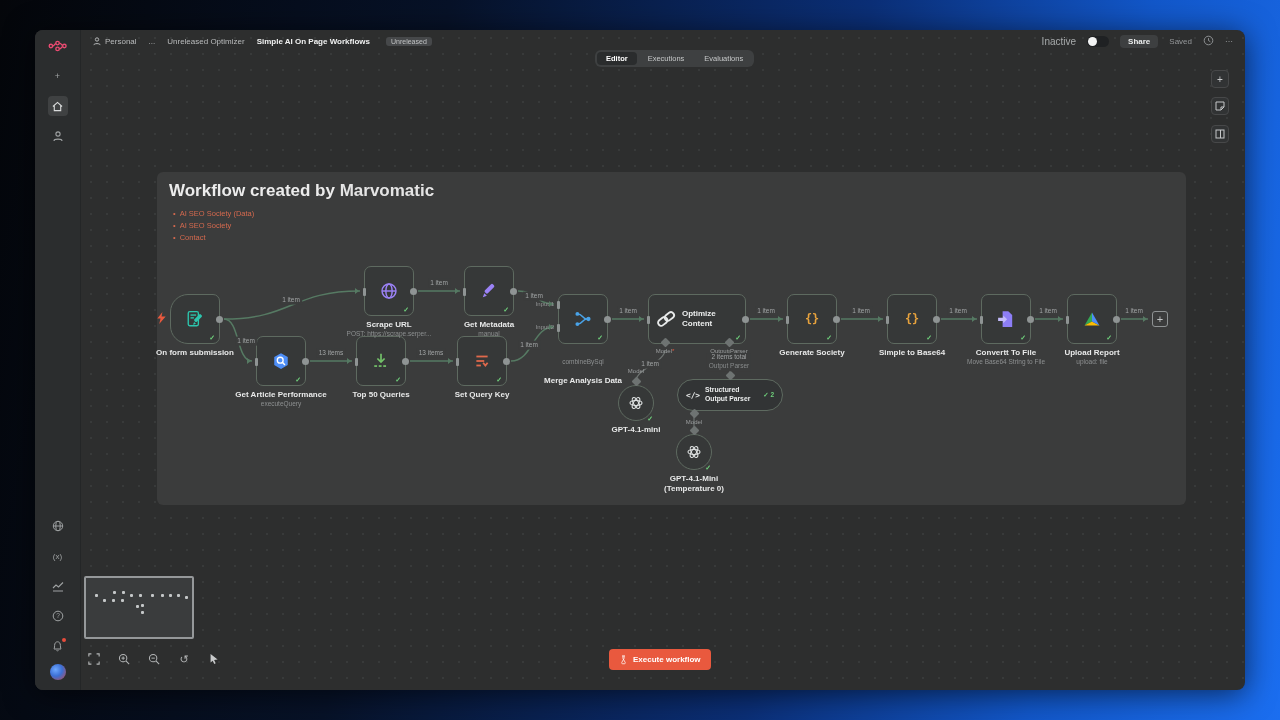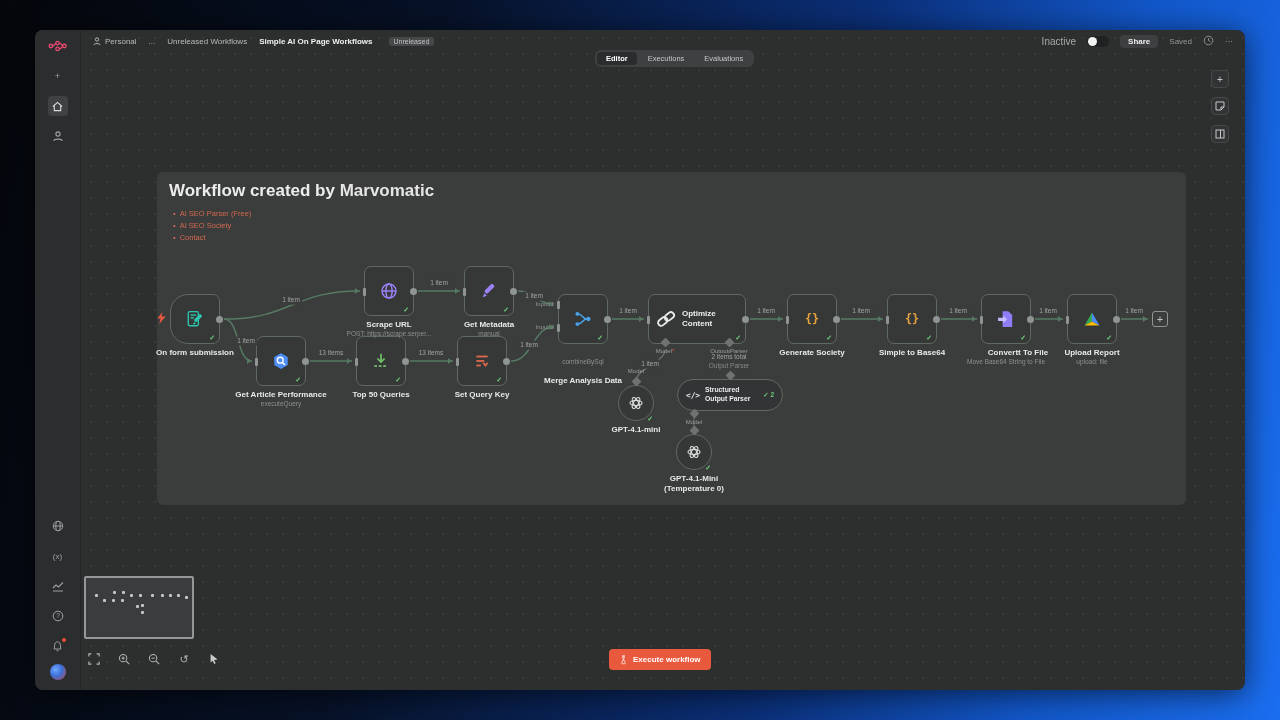--- a/index.html
+++ b/index.html
@@ -77,21 +77,21 @@
 </head>
 <body>
 
 <div id="stage">
   <div id="app">
     <div id="canvas-bg"></div>
 
     <div id="sticky">
       <h1><span>Workflow created by </span><span class="brand">Marvomatic</span></h1>
       <ul>
-        <li><span class="bullet">•</span><span>AI SEO Parser (Free)</span></li>
+        <li><span class="bullet">•</span><span>AI SEO Society (Data)</span></li>
         <li><span class="bullet">•</span><span>AI SEO Society</span></li>
         <li><span class="bullet">•</span><span>Contact</span></li>
       </ul>
     </div>
 
     <svg id="edge-svg" viewBox="0 0 1210 660">
         <polygon points="320,258 324,261 320,264" fill="#567a63"></polygon>
         <path stroke="#567a63" stroke-width="1.5" d="M189,289 C257,289 257,261 325,261" fill="none"></path>
         <polygon points="212,328 216,331 212,334" fill="#567a63"></polygon>
         <path stroke="#567a63" stroke-width="1.5" d="M189,289 C205,289 201,331 217,331" fill="none"></path>
@@ -331,21 +331,21 @@
           <span class="nicon">
             <svg width="18" height="18" viewBox="0 0 16 16">
               <path d="M5,1 H10 L13.5,4.5 V15 H5 Z" fill="#8d7ef7"></path>
               <polygon points="1,6.8 5.5,6.8 5.5,4.8 9,8.3 5.5,11.8 5.5,9.8 1,9.8" fill="#c3bbfb"></polygon>
             </svg>
           </span>
           <span class="check">✓</span>
           <span class="out-port"></span>
           <span class="in-port" style="top: 21px;"></span>
         </div>
-        <div class="nlabel" style="left: 911px; top: 318px; width: 120px; margin-left: 12px;">Convertt To File</div>
+        <div class="nlabel" style="left: 911px; top: 318px; width: 120px;">Convertt To File</div>
         <div class="nsub" style="left: 911px; top: 328px; width: 120px;">Move Base64 String to File</div>
         <div class="node " style="left: 1032px; top: 264px; width: 50px; height: 50px;">
           <span class="nicon">
             <svg width="18" height="16" viewBox="0 0 16 15">
               <polygon points="8,1.5 1,13.5 8,9.8" fill="#34a853"></polygon>
               <polygon points="1,13.5 15,13.5 8,9.8" fill="#fbbc04"></polygon>
               <polygon points="15,13.5 8,1.5 8,9.8" fill="#4e8df7"></polygon>
             </svg>
           </span>
           <span class="check">✓</span>
@@ -427,21 +427,21 @@
 
     <div id="topbar">
       <span class="crumb">
         <svg width="8" height="9" viewBox="0 0 10 11">
             <circle cx="5" cy="3" r="2.1" fill="none" stroke="#b9bbbc" stroke-width="1.2"></circle>
             <path d="M1,10 C1,7.5 9,7.5 9,10" fill="none" stroke="#b9bbbc" stroke-width="1.2"></path>
           </svg>
         <span>Personal</span>
       </span>
       <span class="crumb">...</span>
-      <span class="crumb">Unreleased Workflows</span>
+      <span class="crumb">Unreleased Optimizer</span>
       <span class="crumb" id="wf-title">Simple AI On Page Workflows</span>
       <span id="wf-badge">Unreleased</span>
       <div id="topbar-right">
         <span style="color:#a7aaab;font-size:10px">Inactive</span>
         <span class="toggle">
             <span class="knob"></span>
           </span>
         <span id="share-btn">Share</span>
         <span id="saved-label">Saved</span>
         <span>

